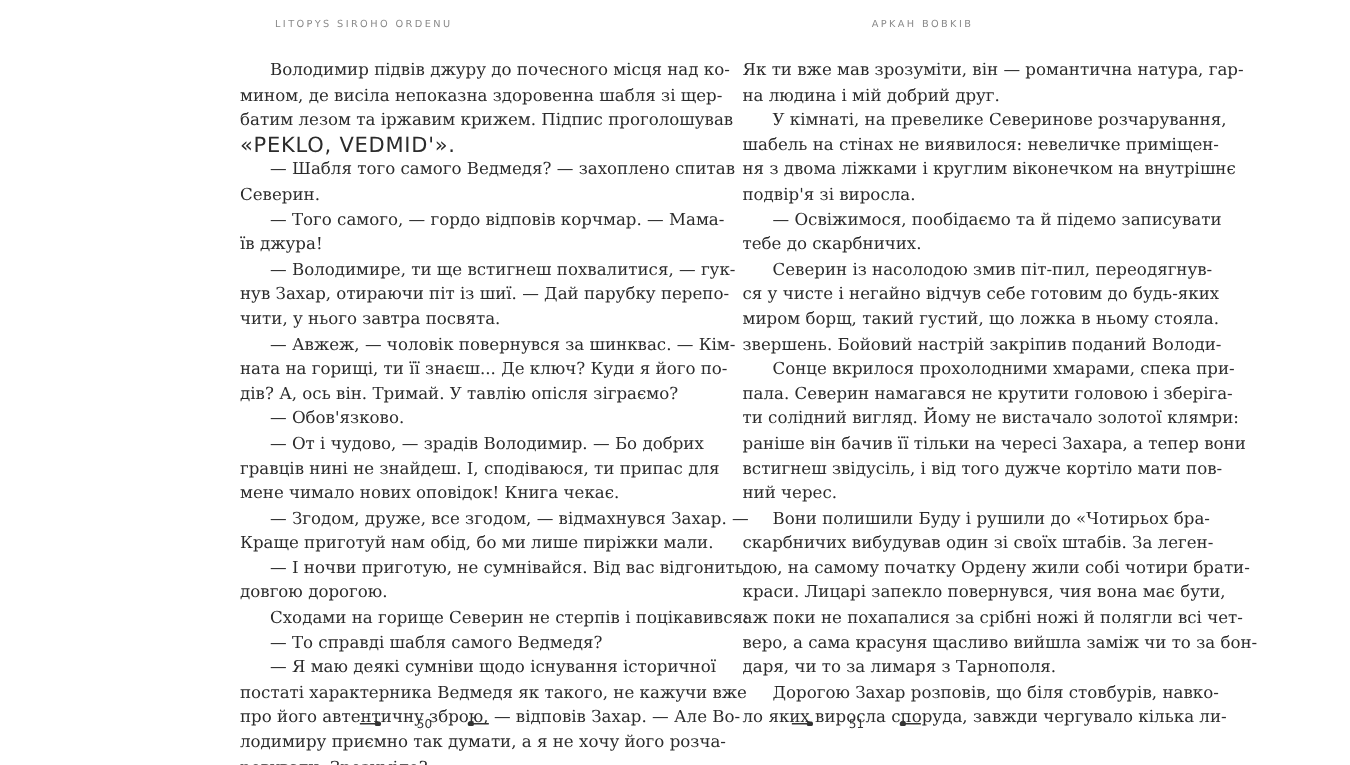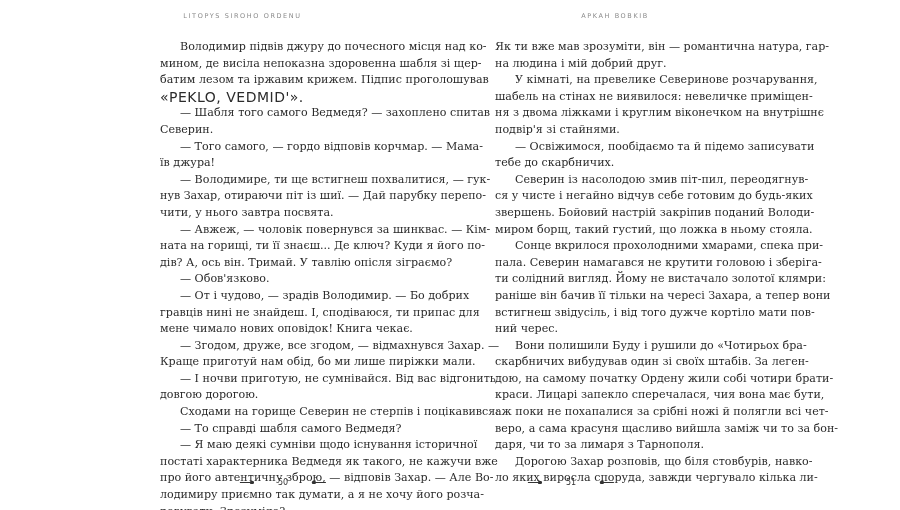--- a/index.html
+++ b/index.html
@@ -69,37 +69,37 @@
 </div>
 
 <div class="page right">
   <div class="running-head">APKAH BOBKIB</div>
   <div class="text-col" id="right-col">
       <span class="line">Як ти вже мав зрозуміти, він — романтична натура, гар-</span>
       <span class="line last">на людина і мій добрий друг.</span>
       <span class="line indent">У кімнаті, на превелике Северинове розчарування,</span>
       <span class="line">шабель на стінах не виявилося: невеличке приміщен-</span>
       <span class="line">ня з двома ліжками і круглим віконечком на внутрішнє</span>
-      <span class="line last">подвір'я зі стайнями.</span>
+      <span class="line last">подвір'я зі виросла.</span>
       <span class="line indent">— Освіжимося, пообідаємо та й підемо записувати</span>
       <span class="line last">тебе до скарбничих.</span>
       <span class="line indent">Северин із насолодою змив піт-пил, переодягнув-</span>
       <span class="line">ся у чисте і негайно відчув себе готовим до будь-яких</span>
+      <span class="line last">миром борщ, такий густий, що ложка в ньому стояла.</span>
       <span class="line">звершень. Бойовий настрій закріпив поданий Володи-</span>
-      <span class="line last">миром борщ, такий густий, що ложка в ньому стояла.</span>
       <span class="line indent">Сонце вкрилося прохолодними хмарами, спека при-</span>
       <span class="line">пала. Северин намагався не крутити головою і зберіга-</span>
       <span class="line">ти солідний вигляд. Йому не вистачало золотої клямри:</span>
       <span class="line">раніше він бачив її тільки на чересі Захара, а тепер вони</span>
       <span class="line">встигнеш звідусіль, і від того дужче кортіло мати пов-</span>
       <span class="line last">ний черес.</span>
       <span class="line indent">Вони полишили Буду і рушили до «Чотирьох бра-</span>
       <span class="line">скарбничих вибудував один зі своїх штабів. За леген-</span>
       <span class="line">дою, на самому початку Ордену жили собі чотири брати-</span>
-      <span class="line">краси. Лицарі запекло сперечалася, чия вона має бути,</span>
+      <span class="line">краси. Лицарі запекло повернувся, чия вона має бути,</span>
       <span class="line">аж поки не похапалися за срібні ножі й полягли всі чет-</span>
       <span class="line">веро, а сама красуня щасливо вийшла заміж чи то за бон-</span>
       <span class="line last">даря, чи то за лимаря з Тарнополя.</span>
       <span class="line indent">Дорогою Захар розповів, що біля стовбурів, навко-</span>
       <span class="line">ло яких виросла споруда, завжди чергувало кілька ли-</span>
     </div>
   <div class="folio">
     <span class="dash l"></span>
     <span>51</span>
     <span class="dash r"></span>

